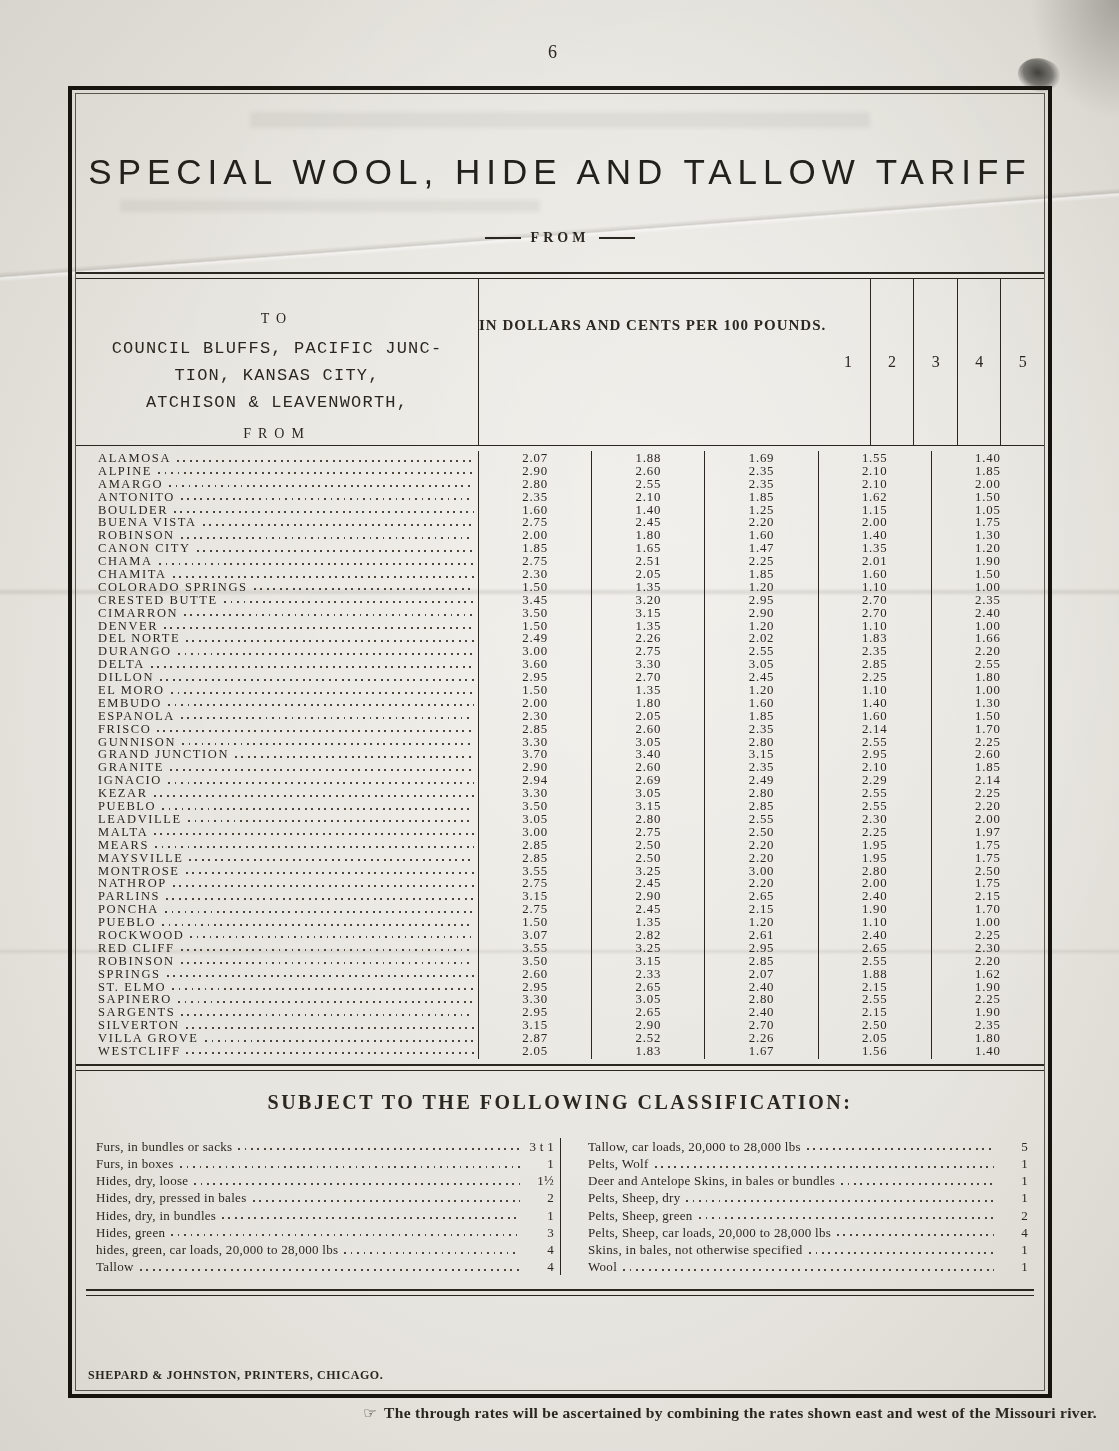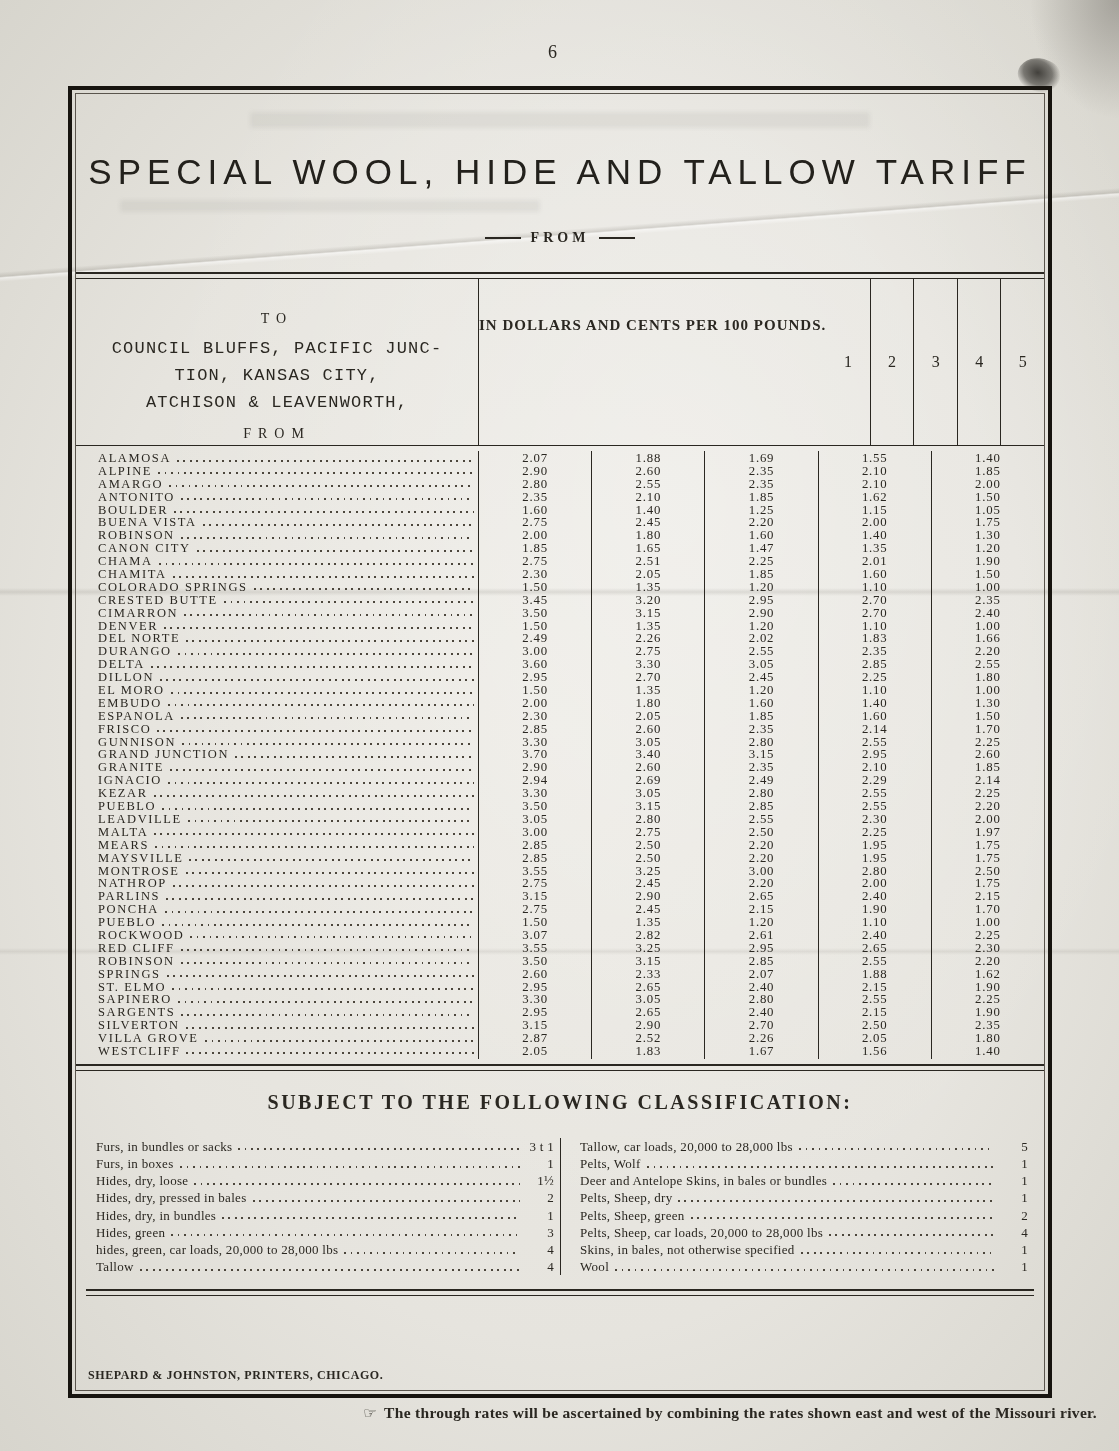--- a/index.html
+++ b/index.html
@@ -64,21 +64,21 @@
   .nm{font-size:12.5px;letter-spacing:1.6px;white-space:nowrap;}
   .lead{flex:1;height:2px;align-self:center;margin:4px 4px 0 6px;min-width:8px;
     background-image:repeating-linear-gradient(to right,#4c463c 0 1.7px,transparent 1.7px 6.5px);}
   .tcell{border-left:1px solid #2b2822;display:flex;align-items:center;justify-content:center;
     font-size:12.8px;letter-spacing:0.8px;}
 
   
   .class-heading{text-align:center;font-size:20px;font-weight:bold;letter-spacing:2.5px;margin:20px 0 24px 0;}
   .class-cols{display:grid;grid-template-columns:1fr 1fr;margin:0 10px;}
   .class-col{padding:0 6px 0 10px;}
-  .class-col.right{border-left:1px solid #2a2721;padding-left:19px;}
+  .class-col.right{border-left:1px solid #2a2721;padding-left:27px;}
   .citem{display:flex;align-items:center;font-size:13px;line-height:17.2px;letter-spacing:0.3px;}
   .clabel{white-space:nowrap;}
   .clead{flex:1;height:2px;margin:6px 4px 0 6px;min-width:8px;
     background-image:repeating-linear-gradient(to right,#4c463c 0 1.7px,transparent 1.7px 6.5px);}
   .cval{min-width:30px;text-align:right;white-space:nowrap;}
   .class-bottom{margin:14px 10px 0 10px;}
 
   .printer-credit{position:absolute;left:12px;bottom:7px;font-size:12px;font-weight:bold;letter-spacing:0.6px;}
 
   

